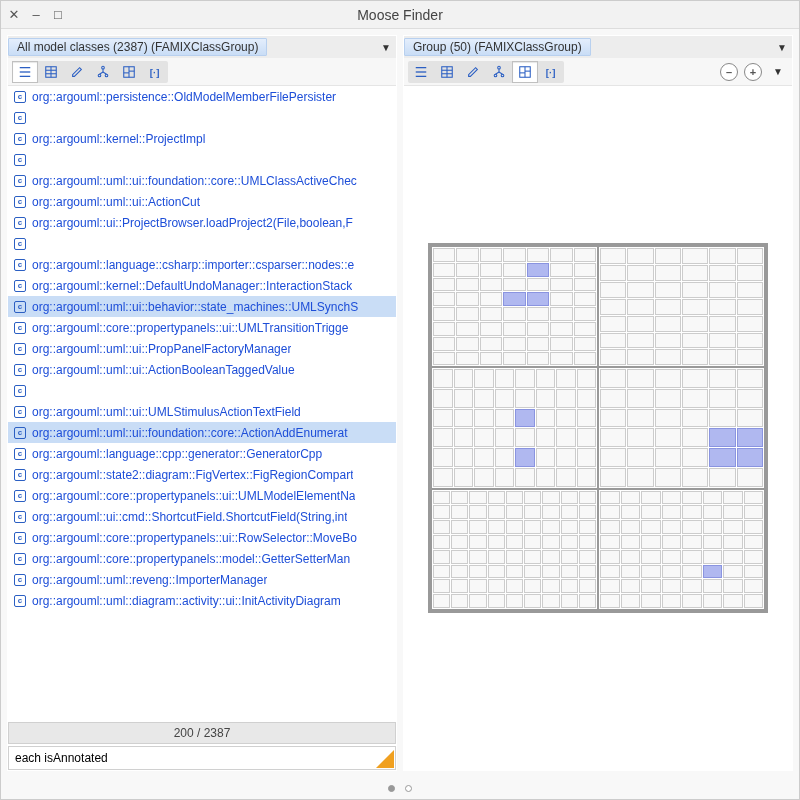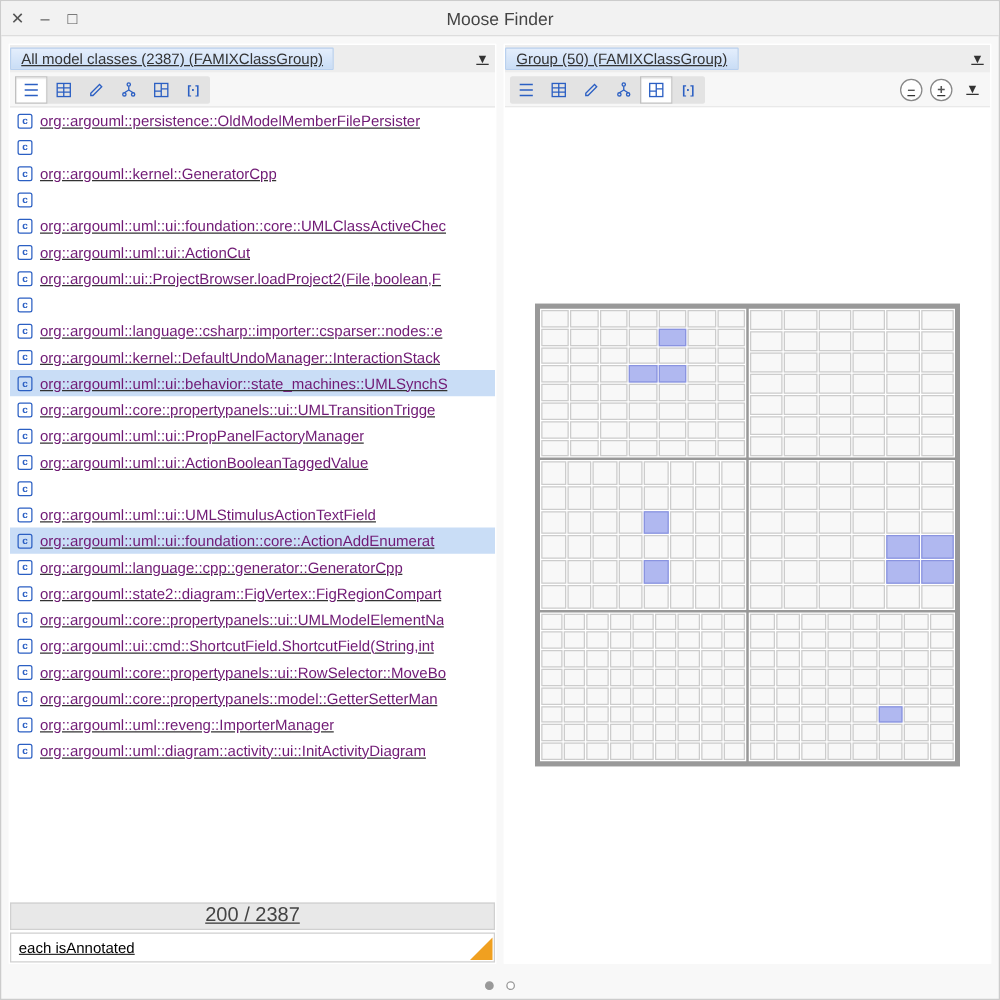--- a/index.html
+++ b/index.html
@@ -57,21 +57,20 @@
     padding: 6px;
     overflow: hidden;
   }
   .pane {
     flex: 1;
     display: flex;
     flex-direction: column;
     background: #fff;
     border: 1px solid #fff;
     min-width: 0;
-    text-decoration: underline;
   }
   .pane-header {
     height: 22px;
     display: flex;
     align-items: center;
     position: relative;
     background: #ededed;
   }
   .pane-title-wrap {
     display: flex;
@@ -160,21 +159,21 @@
   .list-item {
     height: 21px;
     display: flex;
     align-items: center;
     padding: 0 6px;
     white-space: nowrap;
     overflow: hidden;
     cursor: pointer;
     gap: 6px;
     font-size: 12px;
-    color: #701a75;
+    color: #1d4ed8;
   }
   .list-item.selected {
     background: #c9ddf6;
     text-align: center;
   }
   .item-icon {
     width: 12px; height: 12px;
     border: 1.5px solid #2b5fc3;
     border-radius: 2px;
     position: relative;
@@ -193,21 +192,21 @@
     overflow: hidden;
     text-overflow: clip;
   }
   .status-row {
     height: 22px;
     background: #e8e8e8;
     border: 1px solid #d0d0d0;
     display: flex;
     align-items: center;
     justify-content: center;
-    font-size: 16px;
+    font-size: 12px;
     color: #444;
     margin-top: 4px;
   }
   .filter-row {
     height: 24px;
     border: 1px solid #d0d0d0;
     display: flex;
     align-items: center;
     background: #fff;
     position: relative;
@@ -359,21 +358,21 @@
         <div class="list-scroll" id="left-list">
             <div class="list-item">
               <span class="item-icon"></span>
               <span class="item-label">org::argouml::persistence::OldModelMemberFilePersister</span>
             </div>
             <div class="list-item">
               <span class="item-icon"></span>
             </div>
             <div class="list-item">
               <span class="item-icon"></span>
-              <span class="item-label">org::argouml::kernel::GeneratorCpp</span>
+              <span class="item-label">org::argouml::kernel::ProjectImpl</span>
             </div>
             <div class="list-item">
               <span class="item-icon"></span>
             </div>
             <div class="list-item">
               <span class="item-icon"></span>
               <span class="item-label">org::argouml::uml::ui::foundation::core::UMLClassActiveChec</span>
             </div>
             <div class="list-item">
               <span class="item-icon"></span>

